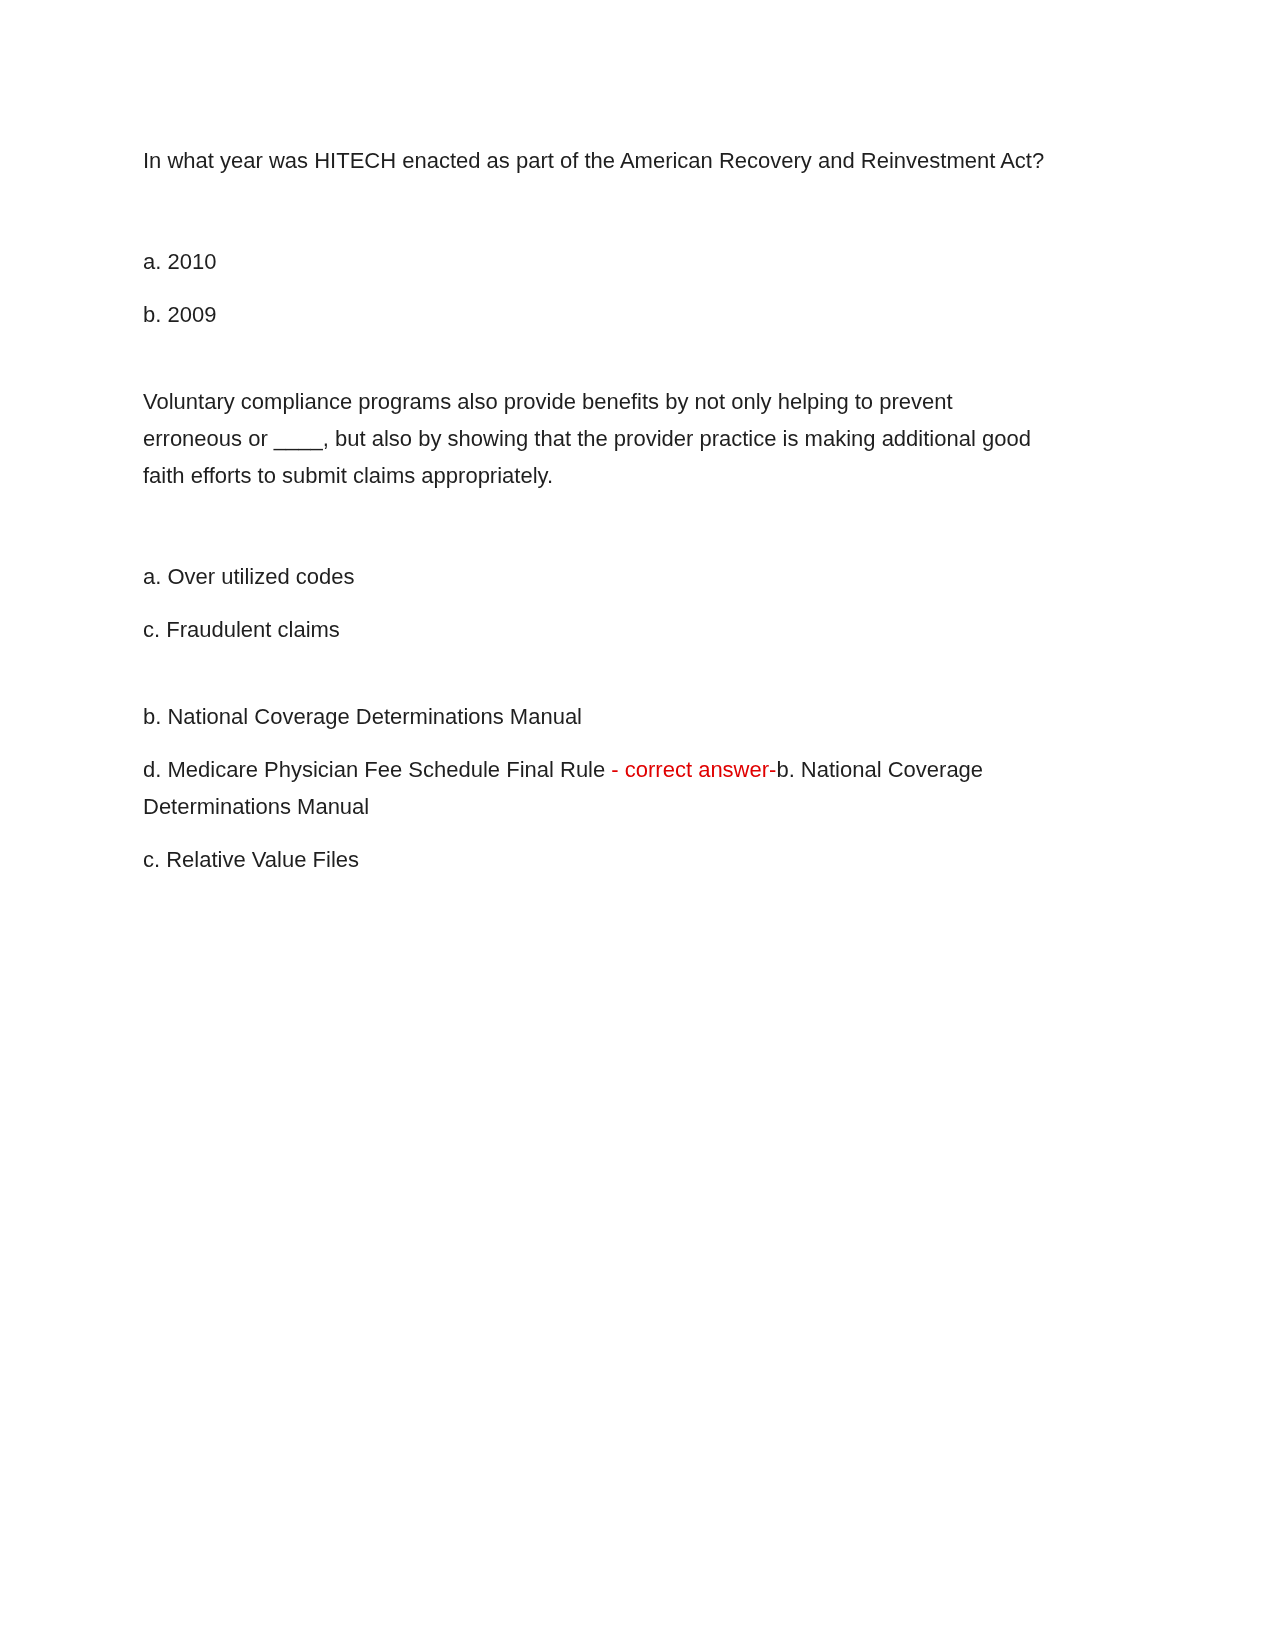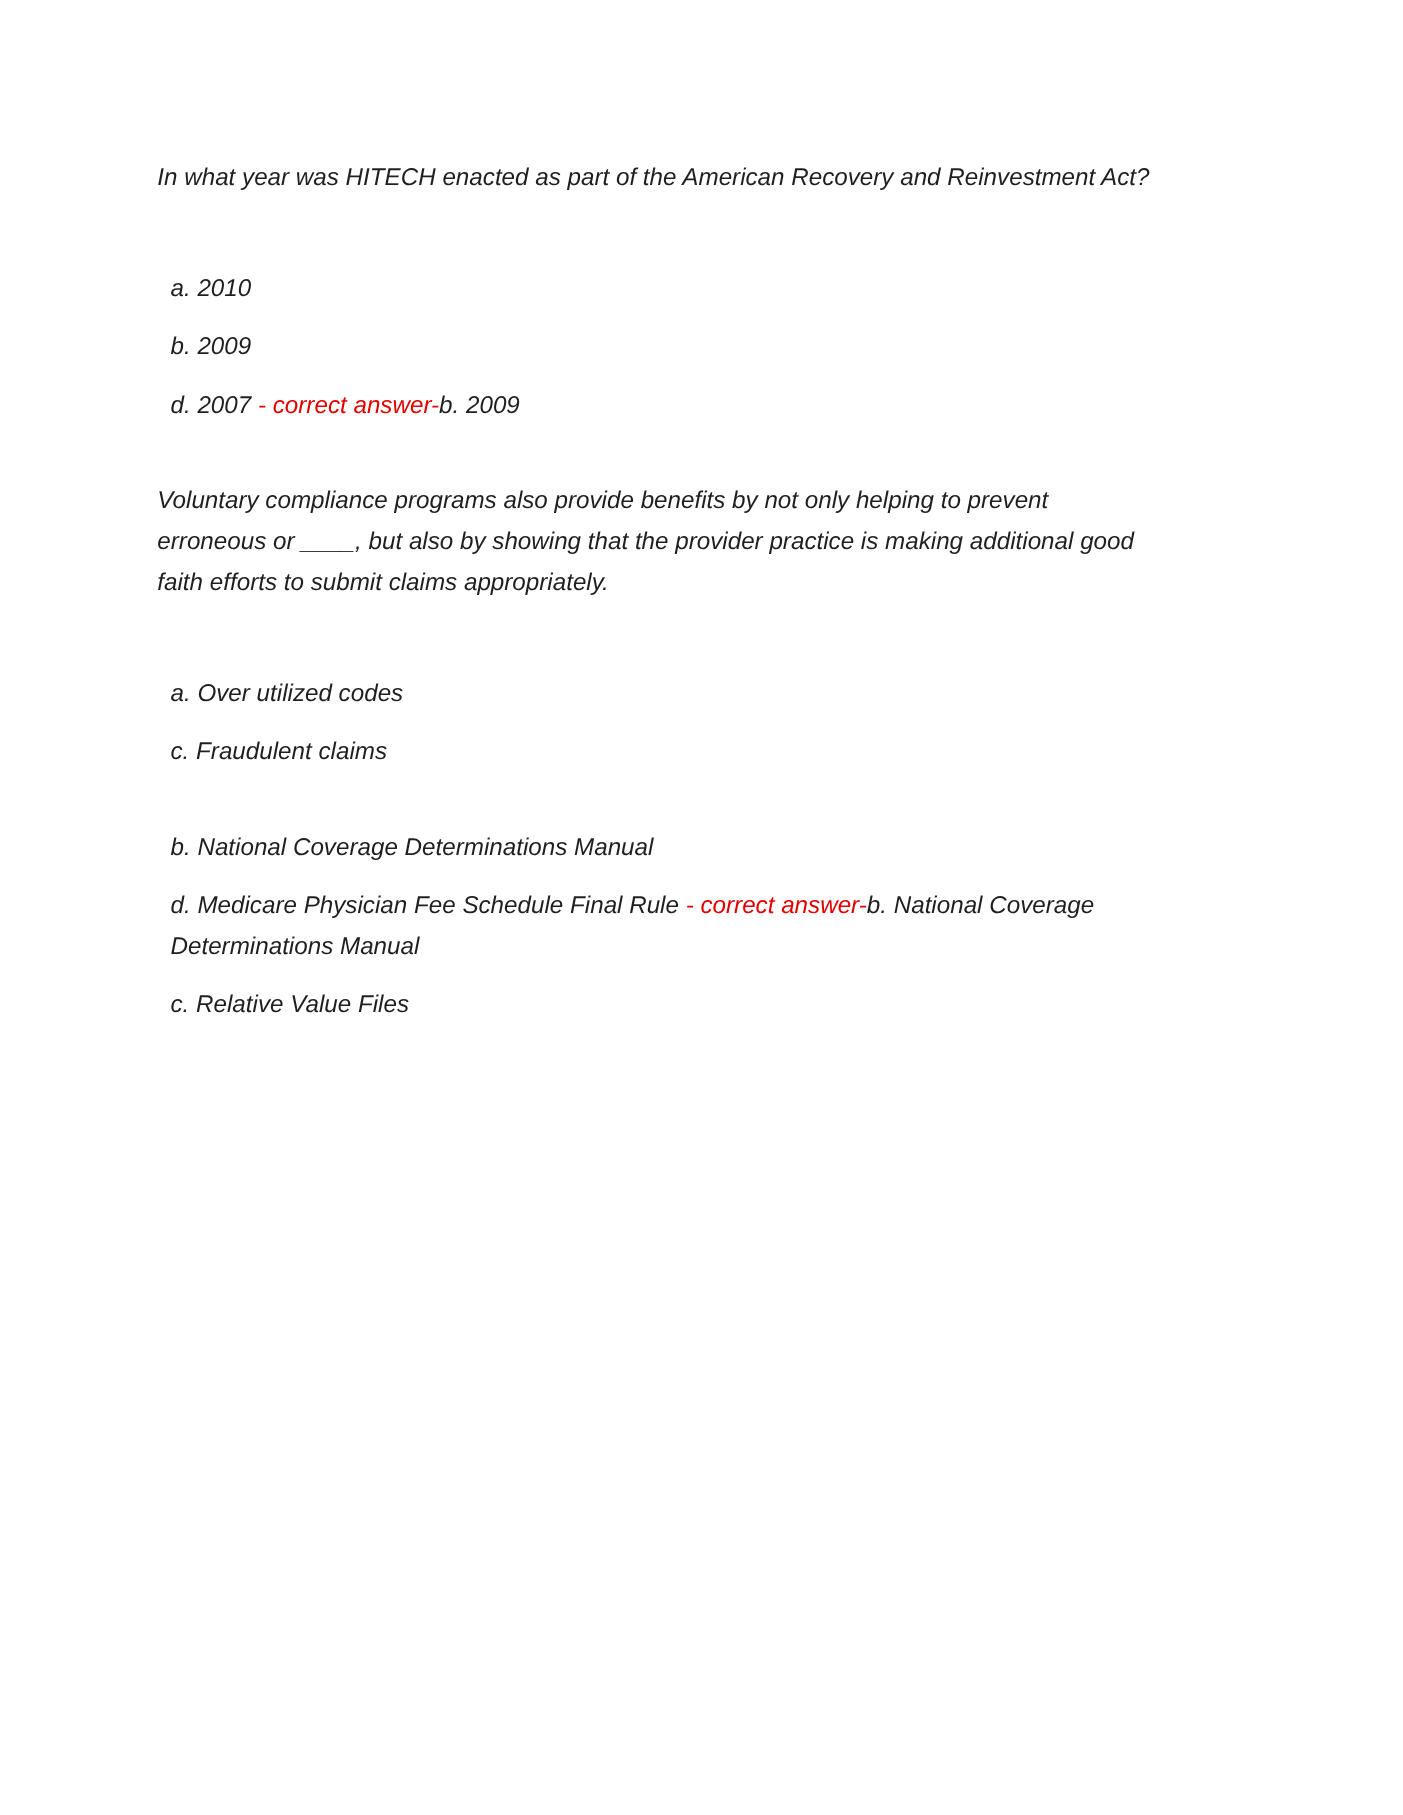--- a/index.html
+++ b/index.html
@@ -10,37 +10,36 @@
     width: 1275px;
     height: 1650px;
     background: #ffffff;
     padding: 142px 150px 0 143px;
     font-family: "Liberation Sans", sans-serif;
     font-size: 22px;
     line-height: 37px;
     color: var(--ink);
     overflow: hidden;
   }
-  .content { max-width: 905px; font-style: italic; }
+  .content { max-width: 905px; }
   .question-block { margin-bottom: 50px; }
   p.question { margin: 0 0 64px 0; }
-  p.option { margin: 0 0 16px 12px; }
+  p.option { margin: 0 0 16px 0; }
   .marker { color: var(--accent); }
 </style>
 </head>
 <body>
 
 <div class="page">
   <div class="content">
 
     <section class="question-block">
       <p class="question">In what year was HITECH enacted as part of the American Recovery and Reinvestment Act?</p>
       <p class="option">a. 2010</p>
       <p class="option">b. 2009</p>
-      <p class="option"><span>d. 2007 </span><span class="marker">- correct answer-</span><span>b. 2009</span></p>
     </section>
 
     <section class="question-block">
       <p class="question">Voluntary compliance programs also provide benefits by not only helping to prevent erroneous or ____, but also by showing that the provider practice is making additional good faith efforts to submit claims appropriately.</p>
       <p class="option">a. Over utilized codes</p>
       <p class="option">c. Fraudulent claims</p>
     </section>
 
     <section class="question-block">
       <p class="option">b. National Coverage Determinations Manual</p>

